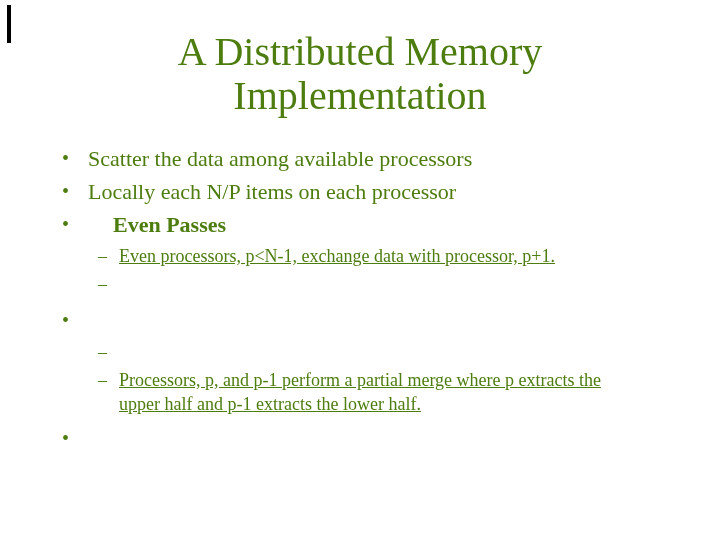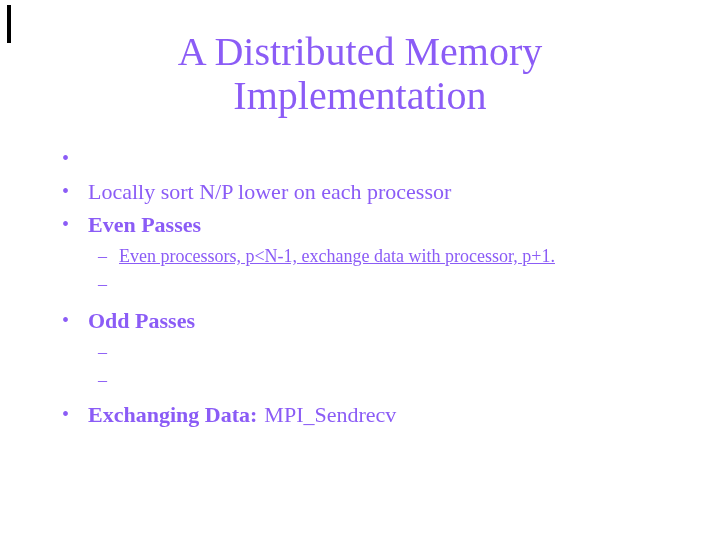--- a/index.html
+++ b/index.html
@@ -5,21 +5,21 @@
   html, body {
     margin: 0;
     padding: 0;
     background: #ffffff;
   }
   .slide {
     position: relative;
     width: 720px;
     height: 540px;
     background: #ffffff;
-    color: #8b5cf6;
+    color: #4d7c0f;
     font-family: "Liberation Serif", serif;
     overflow: hidden;
   }
   .border-fragment {
     position: absolute;
     left: 7px;
     top: 5px;
     width: 4px;
     height: 38px;
     background: #000000;
@@ -42,20 +42,21 @@
     font-size: 22px;
     line-height: 33px;
   }
   .bullet-row .marker {
     flex: 0 0 26px;
     font-size: 20px;
   }
   .bullet-row.bold .text,
   .bold-part {
     font-weight: bold;
+    margin-left: 25px;
   }
   .sub-row {
     display: flex;
     margin-left: 36px;
     margin-top: 3px;
     font-size: 18px;
     line-height: 24px;
   }
   .sub-row + .sub-row {
     margin-top: 4px;
@@ -82,53 +83,54 @@
 
   <div class="border-fragment"></div>
 
   <h1 class="title">A Distributed Memory
 Implementation</h1>
 
   <div class="content">
 
     <div class="bullet-row">
       <span class="marker">•</span>
+      <span class="text">Scatter the data among available processors</span>
     </div>
 
     <div class="bullet-row">
       <span class="marker">•</span>
-      <span class="text">Locally sort N/P lower on each processor</span>
+      <span class="text">Locally each N/P items on each processor</span>
     </div>
 
     <div class="bullet-row bold">
       <span class="marker">•</span>
       <span class="text">Even Passes</span>
     </div>
 
     <div class="sub-row">
       <span class="marker">–</span>
       <span class="text">Even processors, p&lt;N-1, exchange data with processor, p+1.</span>
     </div>
 
     <div class="sub-row">
       <span class="marker">–</span>
     </div>
 
     <div class="bullet-row bold gap-large">
       <span class="marker">•</span>
-      <span class="text">Odd Passes</span>
     </div>
 
     <div class="sub-row">
       <span class="marker">–</span>
     </div>
 
     <div class="sub-row">
       <span class="marker">–</span>
+      <span class="text">Processors, p, and p-1 perform a partial merge where p extracts the
+upper half and p-1 extracts the lower half.</span>
     </div>
 
     <div class="bullet-row gap-med">
       <span class="marker">•</span>
-      <span class="text"><span class="bold-part">Exchanging Data:</span><span class="regular-part">MPI_Sendrecv</span></span>
     </div>
 
   </div>
 </div>
 
 </body></html>

